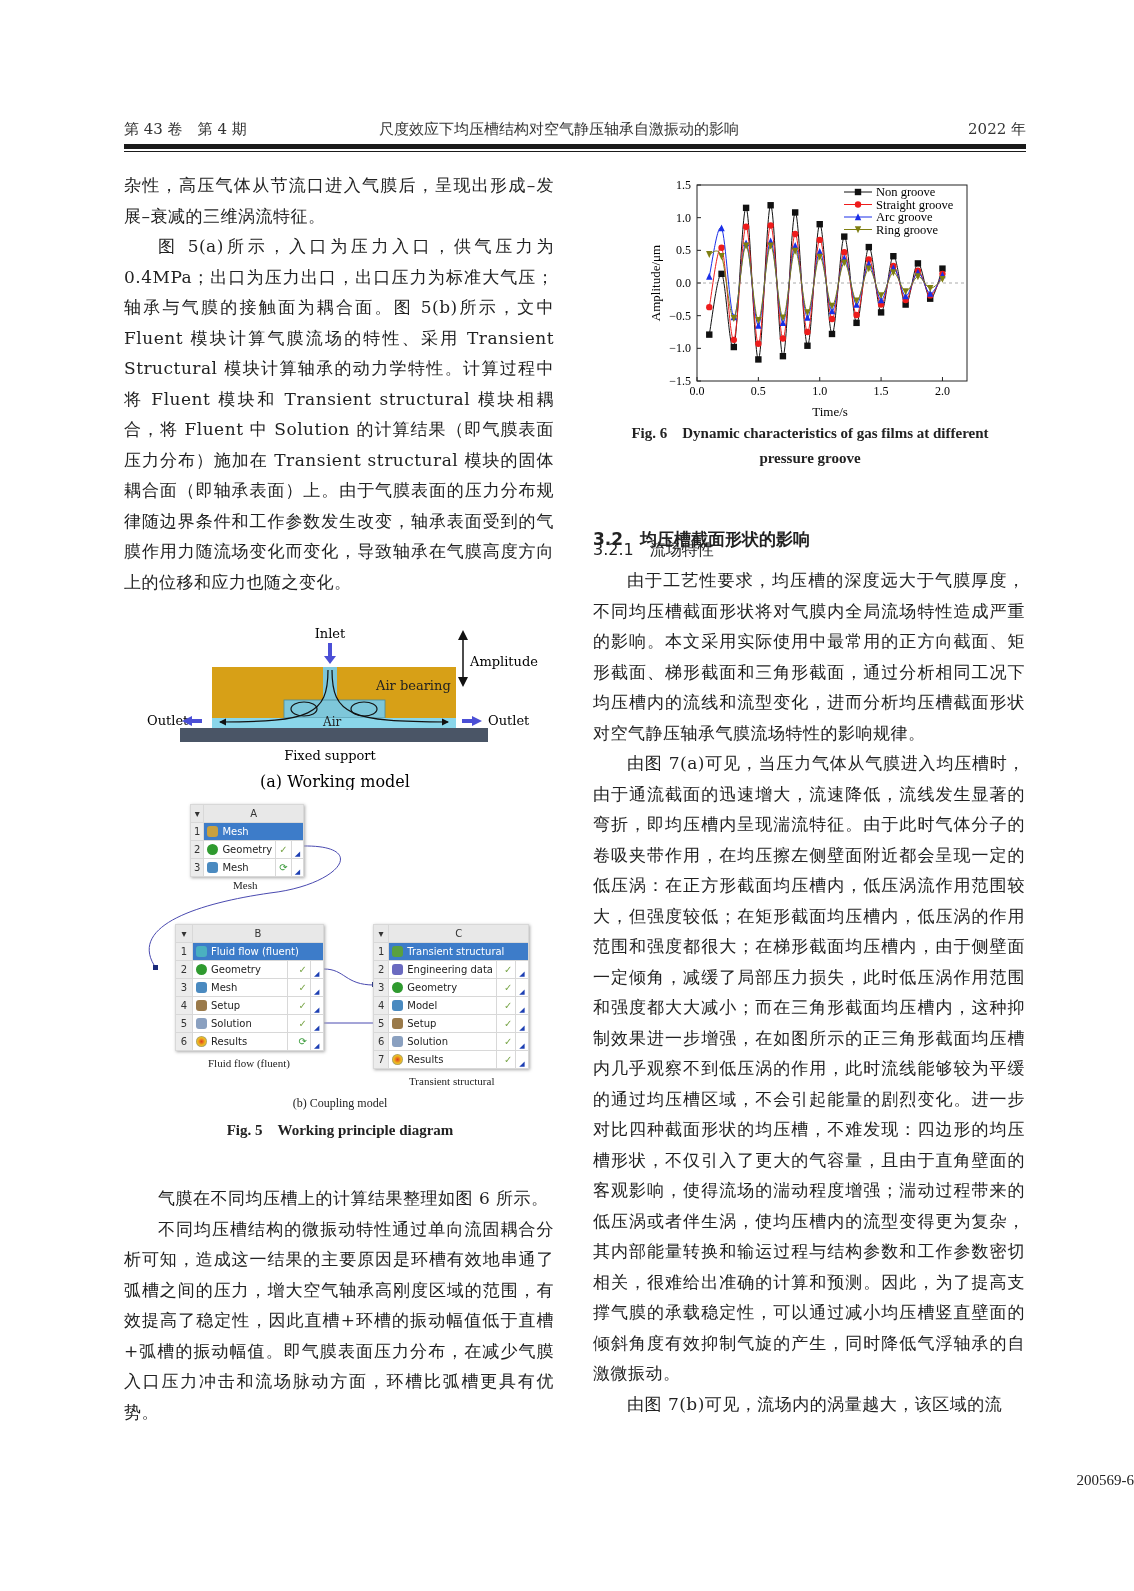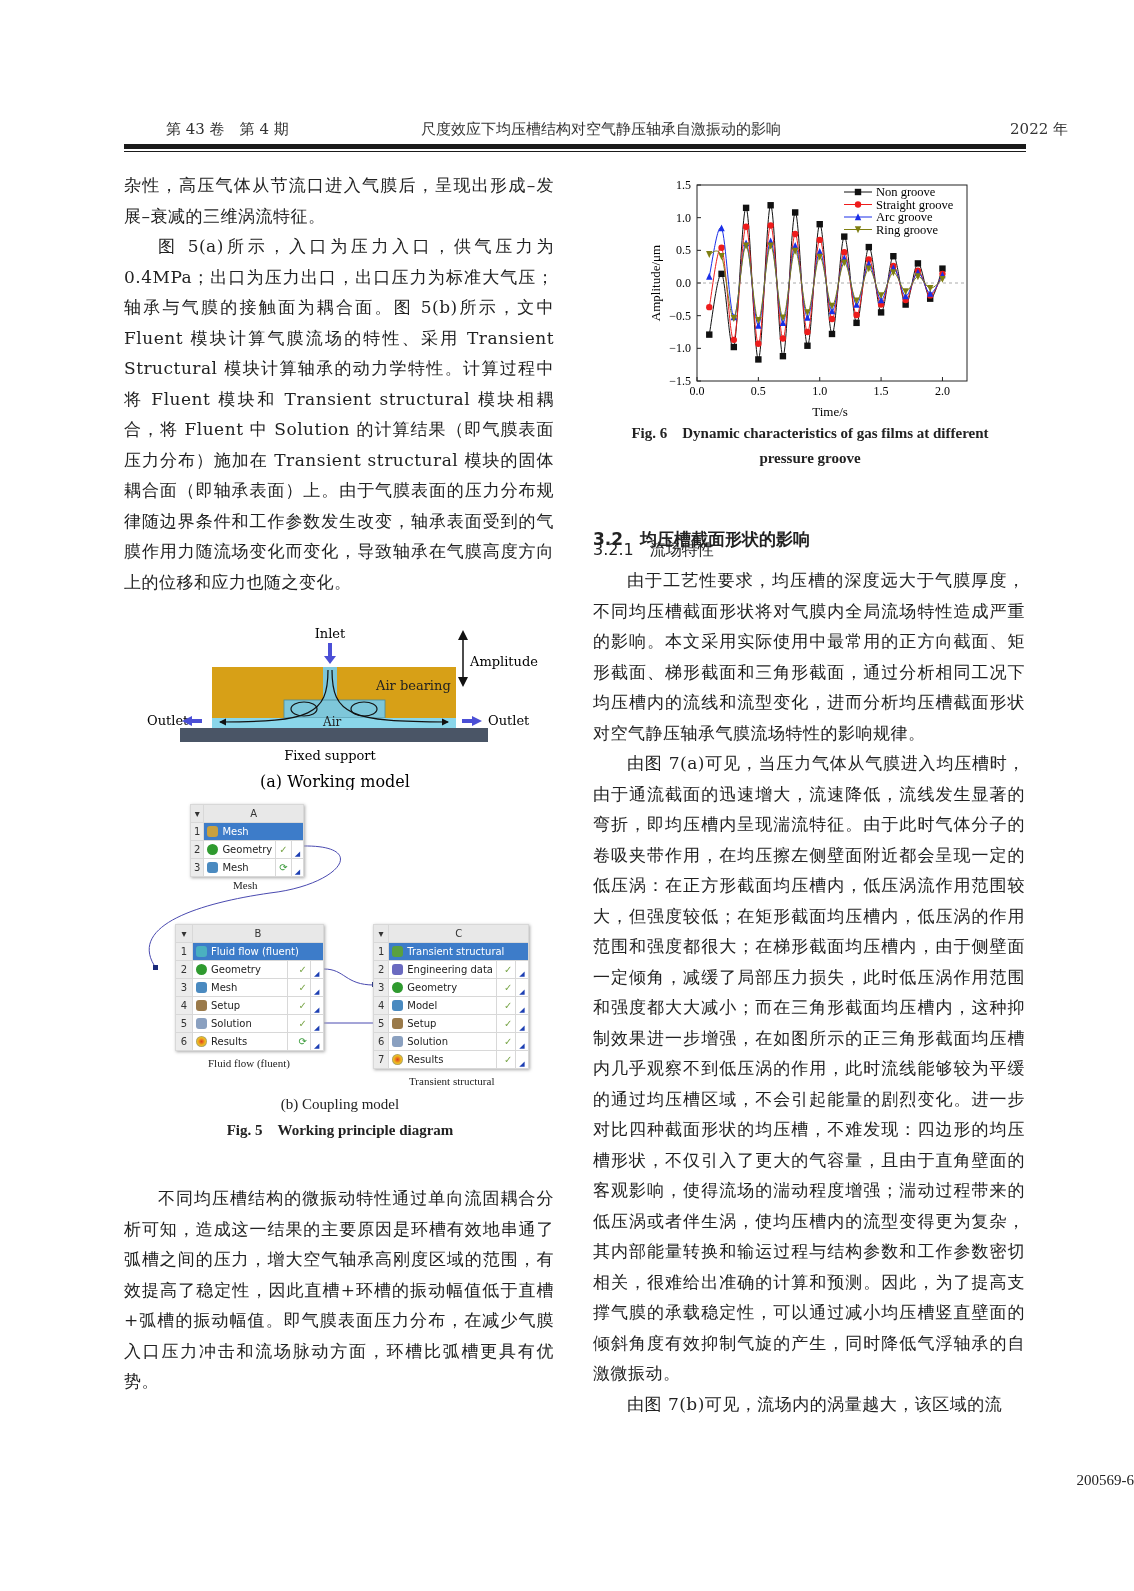--- a/index.html
+++ b/index.html
@@ -1,34 +1,34 @@
 <!DOCTYPE html>
 <html><head>
 <meta charset="utf-8">
 <style>
   html, body { margin: 0; padding: 0; background: #ffffff; }
   body { width: 1134px; height: 1591px; position: relative; overflow: hidden;
          font-family: "DejaVu Serif", "Liberation Serif", serif; color: #222; }
   .header { position: absolute; left: 124px; top: 118px; width: 902px; height: 24px;
-            font-size: 15px; color: #333; margin-left: 42px; }
+            font-size: 15px; color: #333; }
   .header .left { position: absolute; left: 0; top: 2px; }
   .header .center { position: absolute; left: 255px; top: 2px; }
   .header .right { position: absolute; right: 0; top: 2px; }
   .rule-thick { position: absolute; left: 124px; top: 144px; width: 902px; height: 5px; background: #1a1a1a; }
   .rule-thin { position: absolute; left: 124px; top: 151px; width: 902px; height: 1px; background: #1a1a1a; }
 
   .col { position: absolute; font-size: 17px; line-height: 30.5px; letter-spacing: 0.5px; text-align: justify; }
   .col p { margin: 0; }
   .indent { text-indent: 2em; }
   .left-col { left: 124px; width: 430px; }
   .right-col { left: 593px; width: 432px; }
 
   .fig5a { position: absolute; left: 140px; top: 620px; width: 400px; height: 170px; }
   .caption { position: absolute; text-align: center; font-family: "Liberation Serif", serif; }
-  .sub-cap { font-size: 15px; }
+  .sub-cap { font-size: 12px; }
   .fig-cap { font-size: 15px; font-weight: bold; }
 
   .wb-table { position: absolute; border-collapse: collapse; background: #fff; box-shadow: 1px 1px 3px #aaa;
               font-family: "DejaVu Sans", sans-serif; font-size: 10px; }
   .wb-table td { border: 1px solid #d8d8d8; height: 17px; padding: 0 3px; white-space: nowrap; }
   .wb-table .hdr td { background: #e8e8e8; text-align: center; color: #333; }
   .wb-table .num { background: #ececec; width: 10px; text-align: center; color: #333; }
   .wb-table .title td.lbl { background: #3d7cc9; color: #fff; }
   .wb-table .chk { color: #7aa64a; text-align: right; width: 16px; }
   .wb-table .tri { width: 6px; color: #1d3fb3; font-size: 7px; vertical-align: bottom; }
@@ -216,20 +216,21 @@
         <td class="tri">◢</td>
       </tr>
 </tbody>
   </table>
 <div class="wb-name" style="left:409px;top:1075px;">Transient structural</div>
 
 <div class="caption sub-cap" style="left:140px;width:400px;top:1096px;">(b) Coupling model</div>
 <div class="caption fig-cap" style="left:140px;width:400px;top:1121px;text-align:center;">Fig. 5　Working principle diagram</div>
 
 <div class="col left-col" style="top:1183px;">
+  <p class="indent">气膜在不同均压槽上的计算结果整理如图 6 所示。</p>
   <p class="indent">不同均压槽结构的微振动特性通过单向流固耦合分析可知，造成这一结果的主要原因是环槽有效地串通了弧槽之间的压力，增大空气轴承高刚度区域的范围，有效提高了稳定性，因此直槽+环槽的振动幅值低于直槽+弧槽的振动幅值。即气膜表面压力分布，在减少气膜入口压力冲击和流场脉动方面，环槽比弧槽更具有优势。</p>
 </div>
 
 <svg class="chart" id="chart" viewBox="0 0 340 250">
   <rect x="57" y="15" width="270" height="196" fill="none" stroke="#222" stroke-width="1"></rect>
   <g id="grid">
       <line x1="57" x2="327" y1="113" y2="113" stroke="#aaa" stroke-dasharray="3,3" stroke-width="1"></line>
     </g>
   <g id="axes">
       <line x1="57" x2="57" y1="211" y2="207" stroke="#222"></line>

